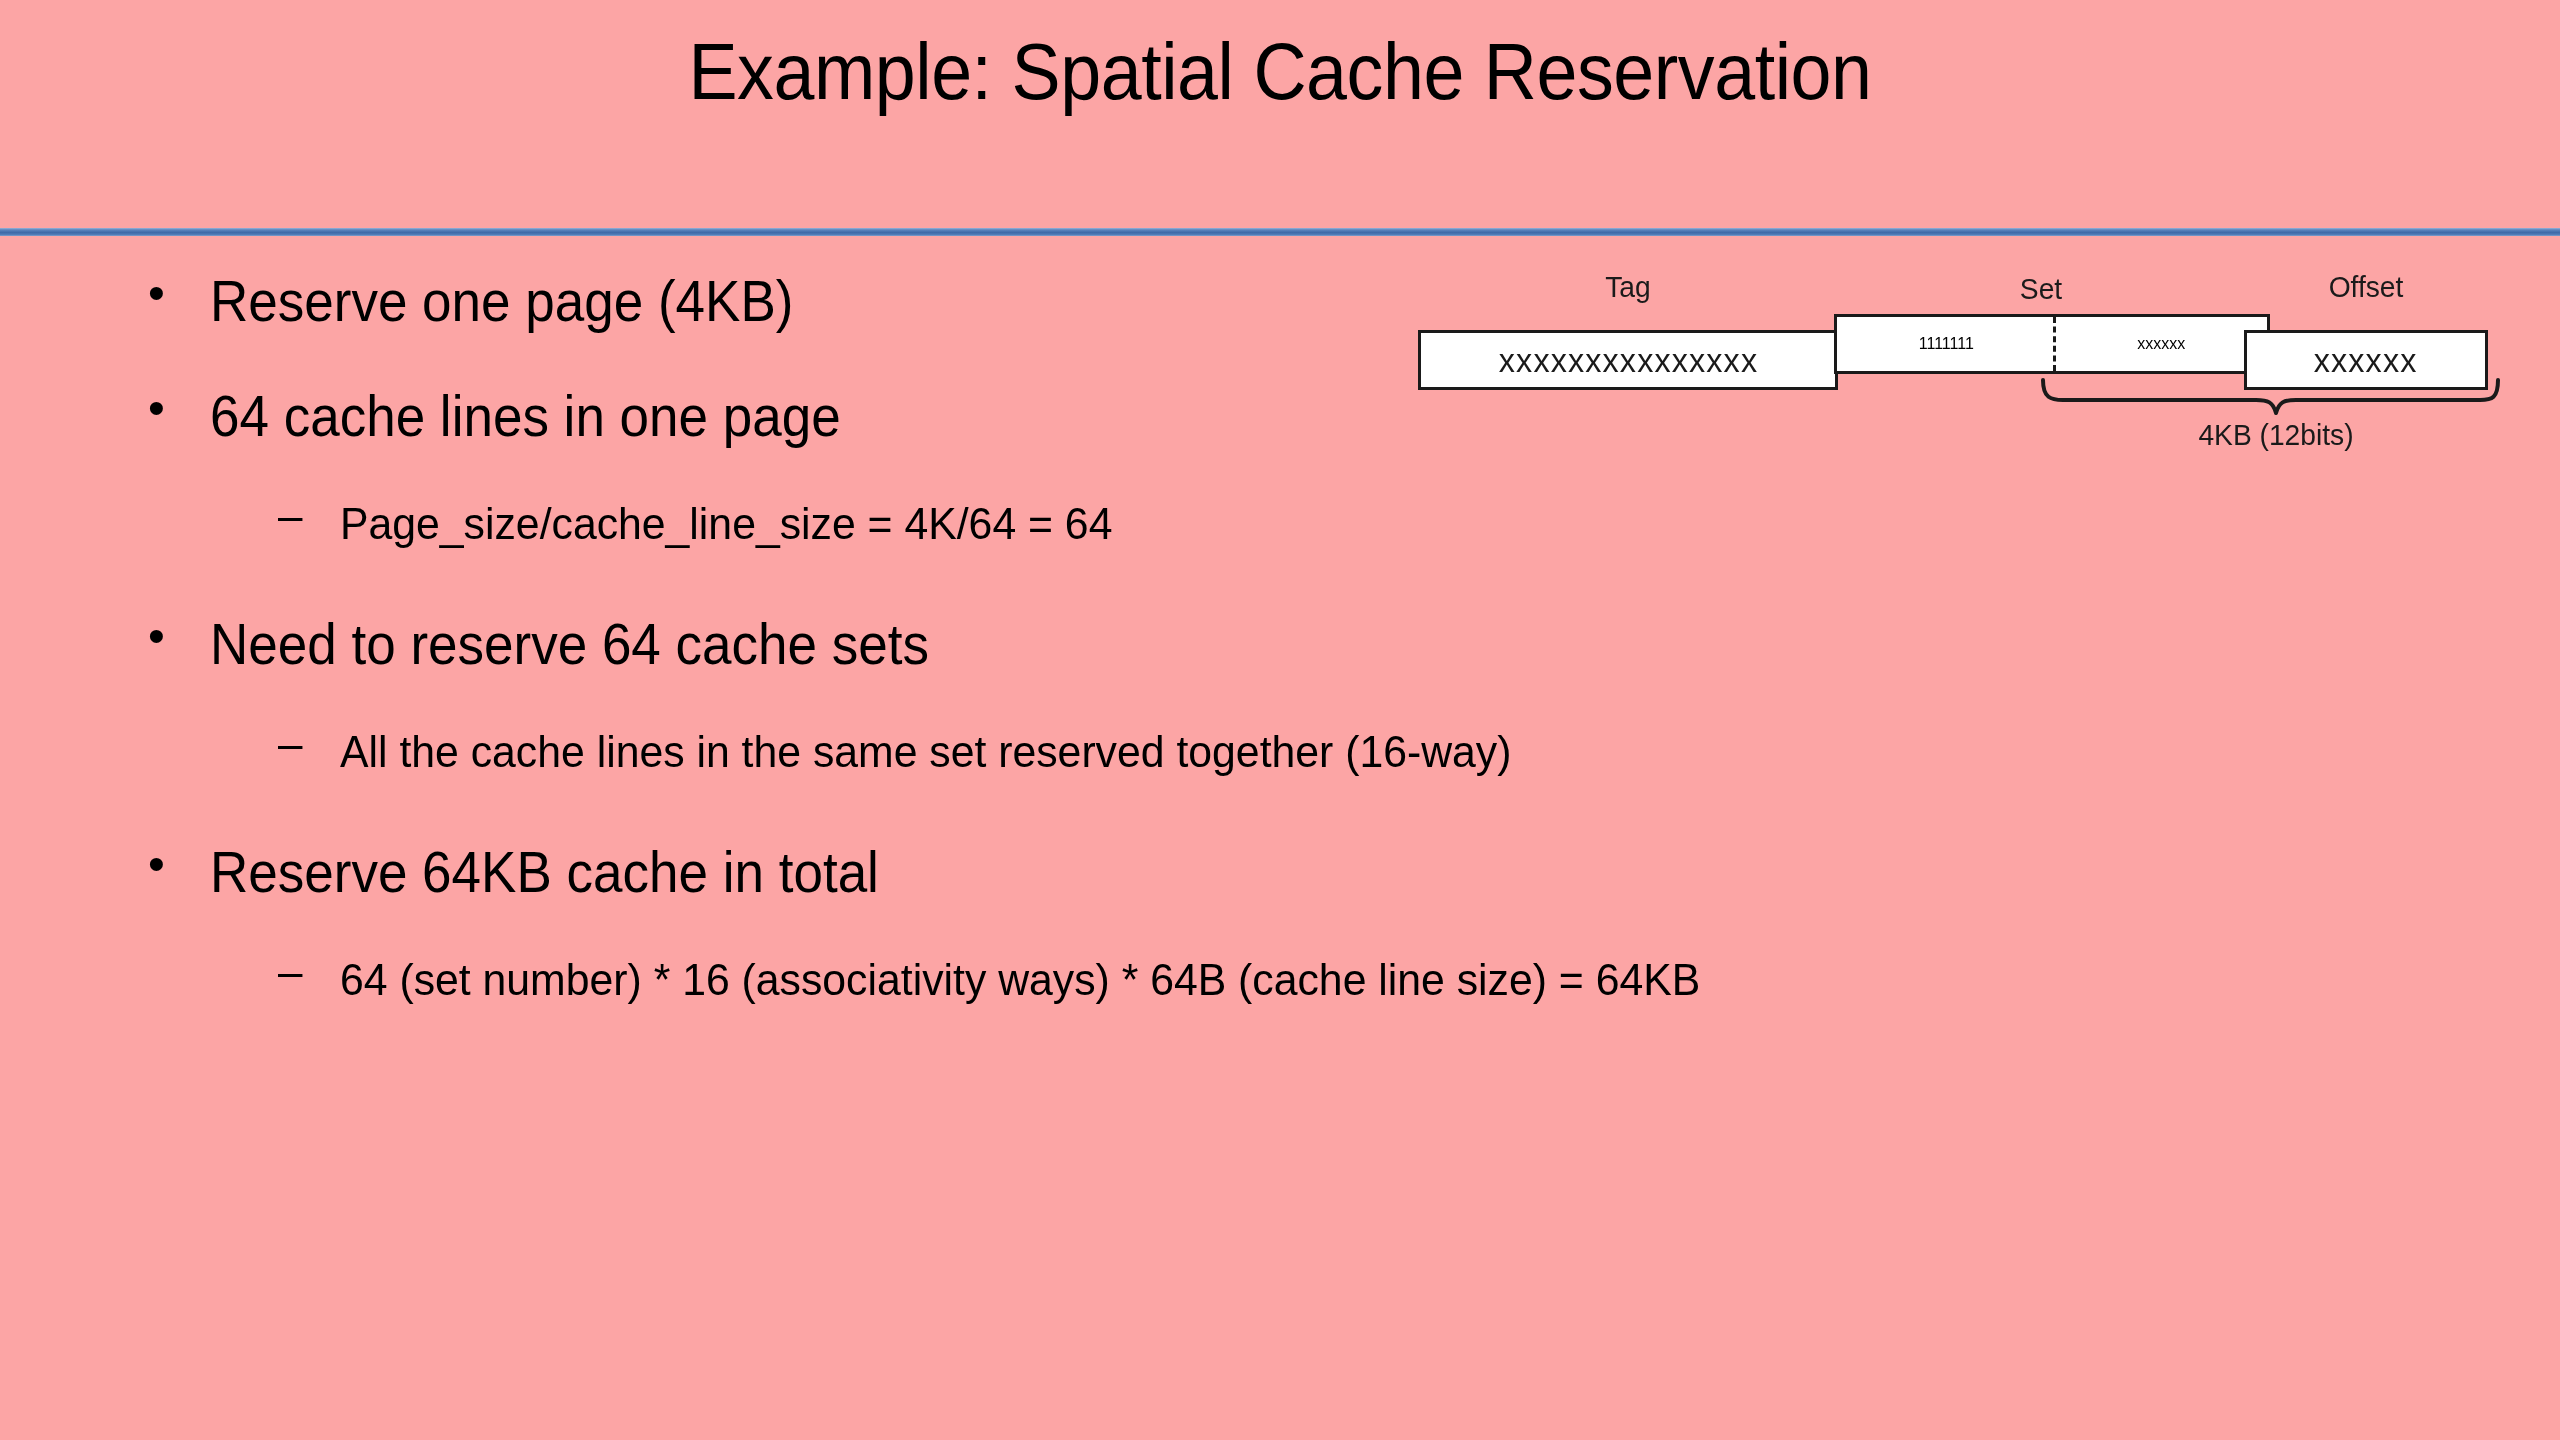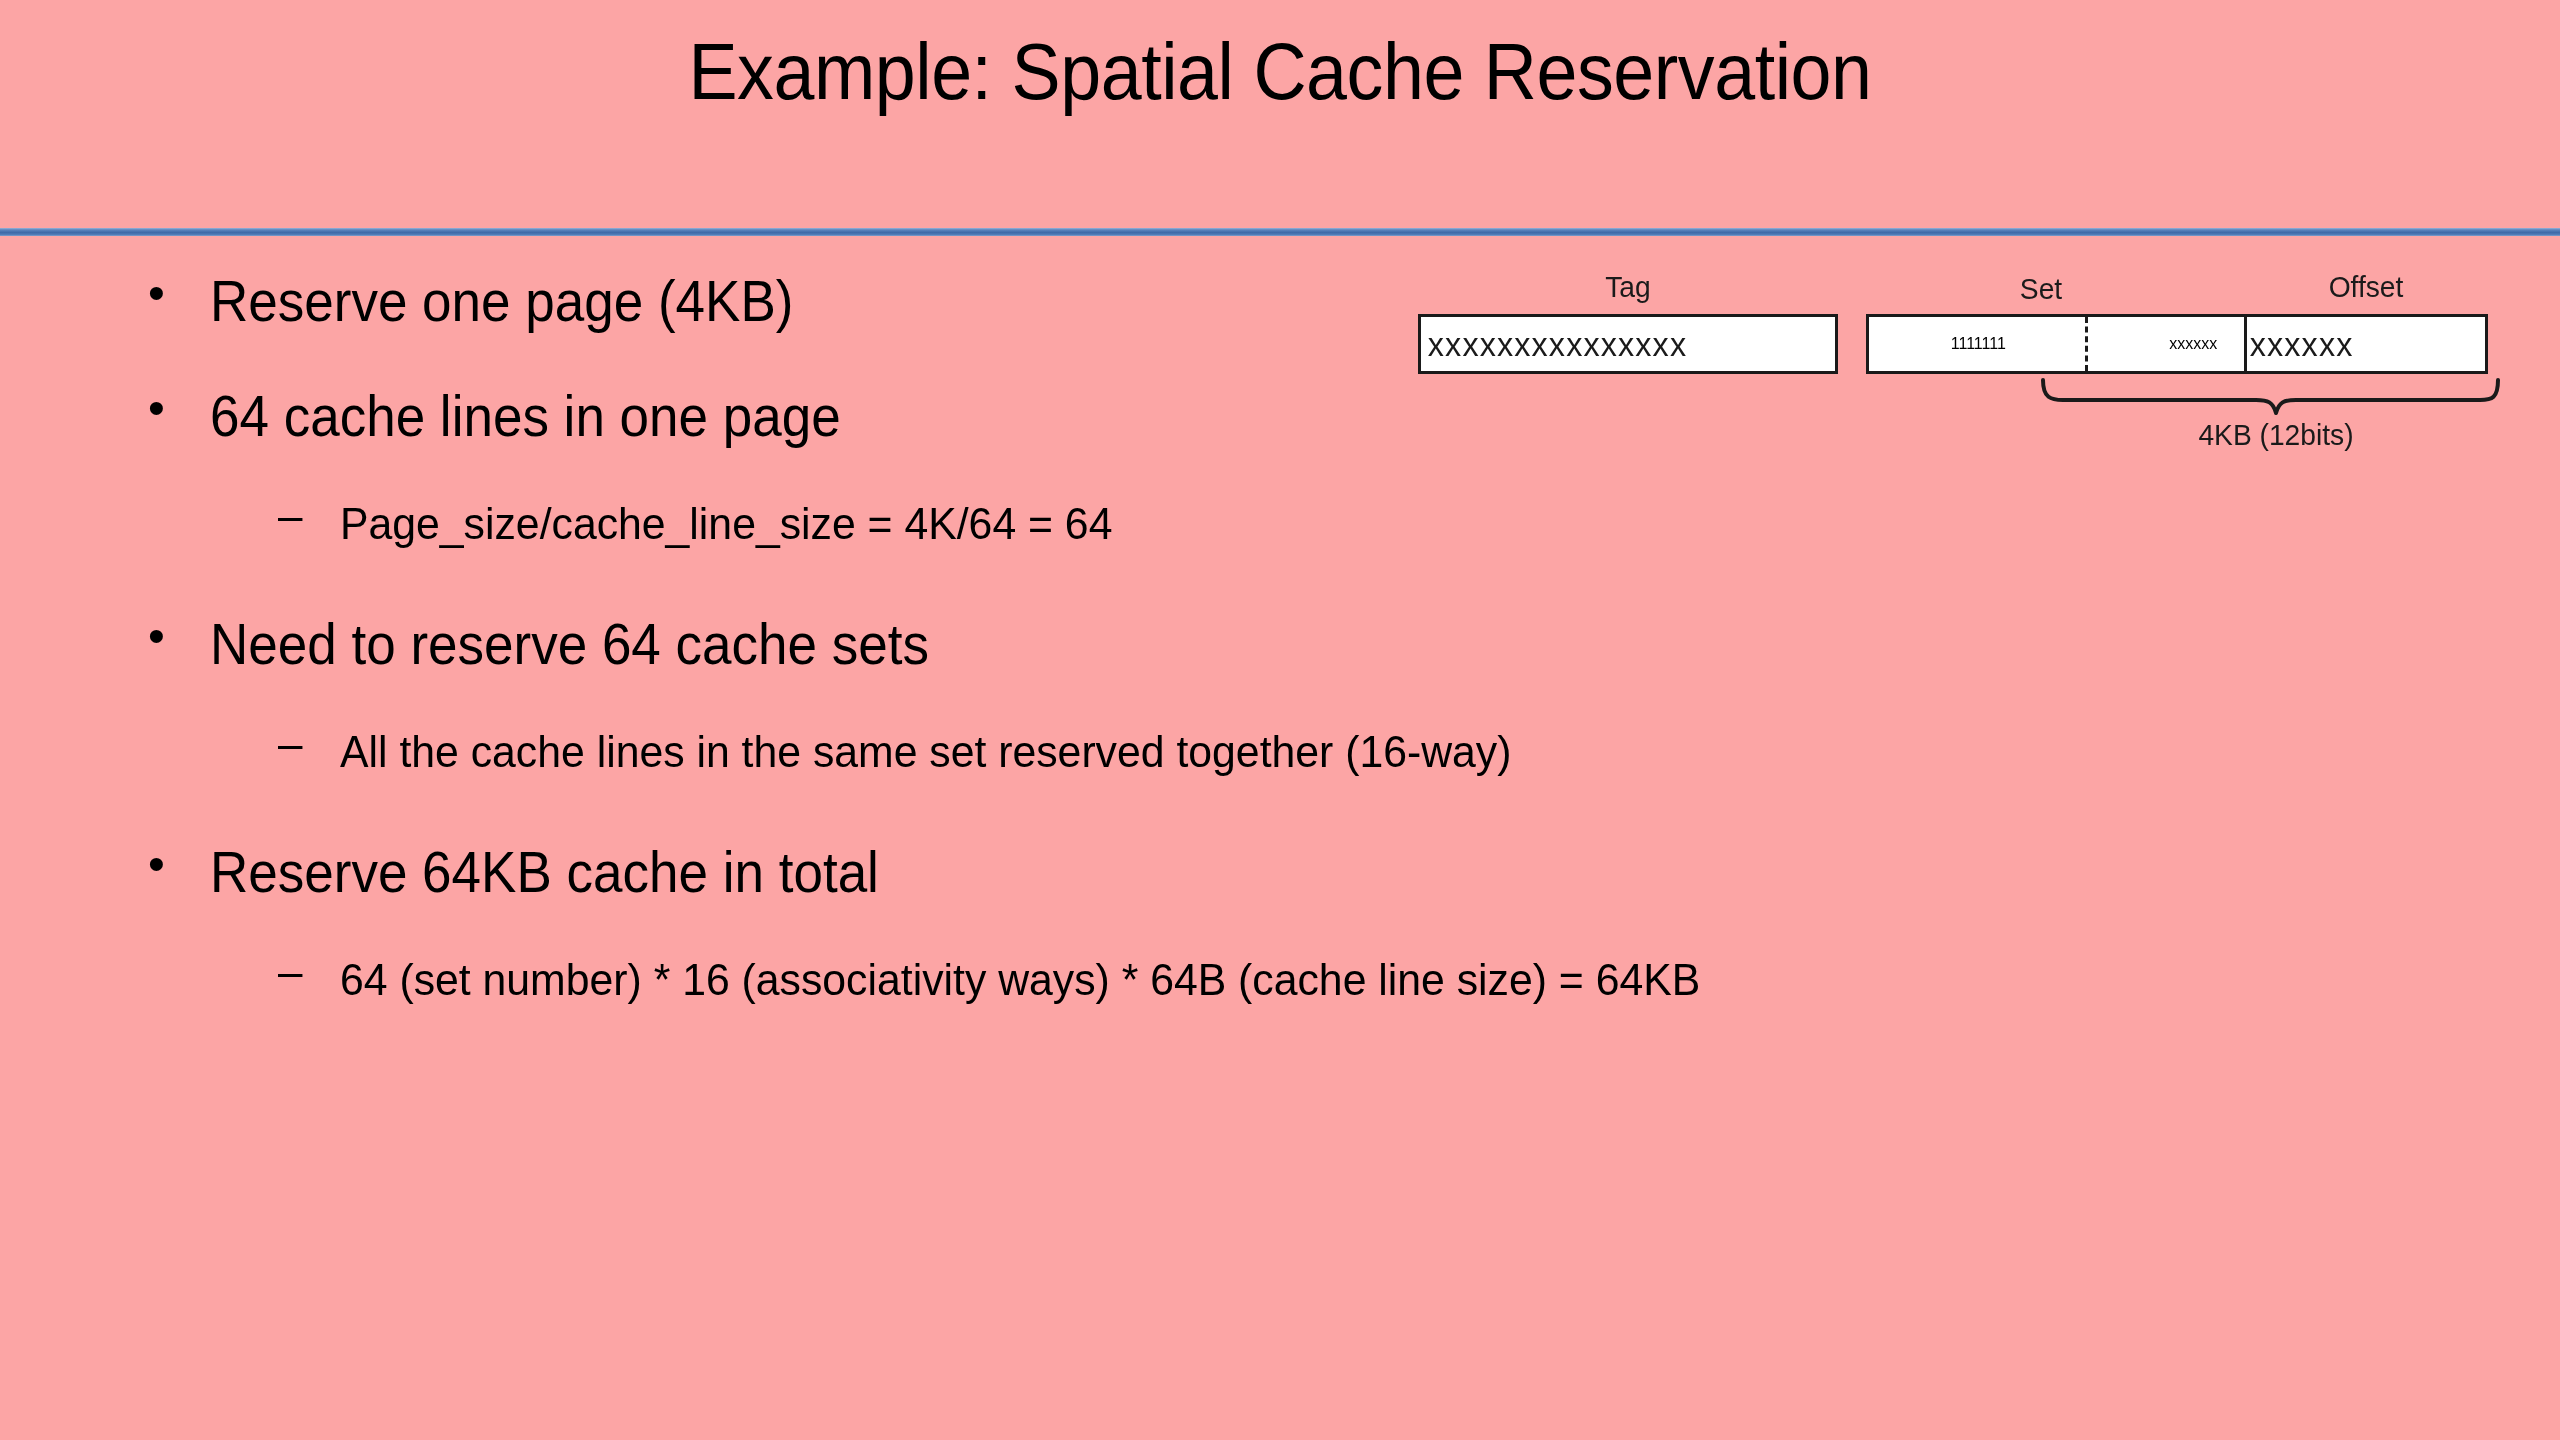--- a/index.html
+++ b/index.html
@@ -134,20 +134,22 @@
     transform: scaleX(0.94);
   }
 
   .field-box {
     position: absolute;
     box-sizing: border-box;
     border: 3px solid #1a1a1a;
     background: #ffffff;
     display: flex;
     align-items: center;
+    justify-content: center;
+    margin-top: 16px;
   }
   .field-box .bits {
     font-size: 34px;
     letter-spacing: 1.2px;
     font-family: "Liberation Sans", sans-serif;
     color: #1a1a1a;
     white-space: nowrap;
     transform: scaleX(0.95);
   }
 
@@ -246,21 +248,21 @@
     <div class="field-label" style="left:0px; top:0px; width:420px;">Tag</div>
 
     <div class="field-label" style="left:432px; top:2px; width:382px;">Set</div>
 
     <div class="field-label" style="left:826px; top:0px; width:244px;">Offset</div>
 
     <div class="field-box" style="left:0px; top:44px; width:420px; height:60px;">
       <span class="bits">xxxxxxxxxxxxxxx</span>
     </div>
 
-    <div class="set-split" style="left:448px; top:44px; width:436px; height:60px;text-align:center;">
+    <div class="set-split" style="left:416px; top:44px; width:436px; height:60px;text-align:center;">
       <div class="set-half">
         <span class="bits">1111111</span>
       </div>
       <div class="dash-divider" style="left:50.3%;"></div>
       <div class="set-half">
         <span class="bits">xxxxxx</span>
       </div>
     </div>
 
     <div class="field-box" style="left:826px; top:44px; width:244px; height:60px;">

